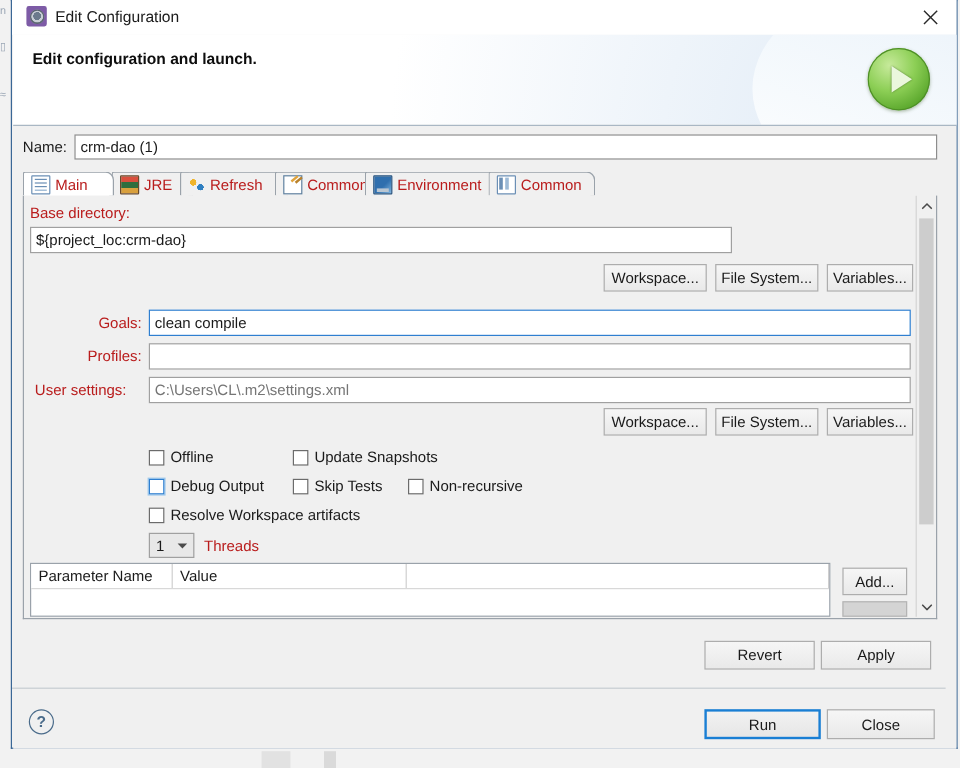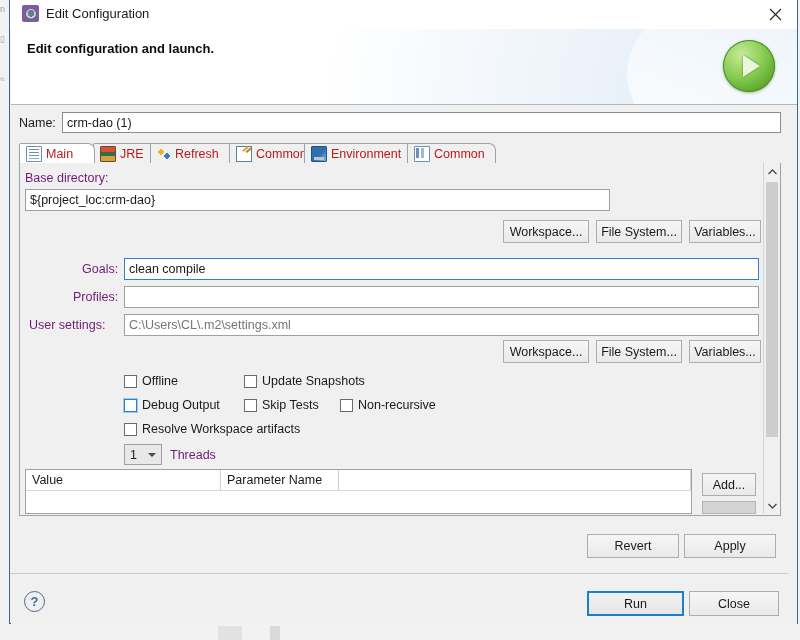--- a/index.html
+++ b/index.html
@@ -206,21 +206,21 @@
     border: 1px solid #9aa2aa;
     border-top: none;
     box-sizing: border-box;
     overflow: hidden;
   }
   .pane-inner { position: absolute; left: 0; top: 0; width: 745px; height: 351px; }
 
   .lbl {
     position: absolute;
     font-size: 12.5px;
-    color: #701a75;
+    color: #b91c1c;
     white-space: nowrap;
   }
   .txt {
     position: absolute;
     border: 1px solid #a0a0a0;
     background: #ffffff;
     font-size: 12.5px;
     color: #1a1a1a;
     padding: 0 0 0 4px;
     box-sizing: border-box;
@@ -456,22 +456,22 @@
       </div>
 
       <div class="combo" style="left:104px; top:281px;">
         <span class="cval">1</span>
         <span class="chev"></span>
       </div>
       <div class="lbl" style="left:150px; top:285px;">Threads</div>
 
       <div class="ptable" style="left:5px; top:306px; width:667px; height:45px;">
         <div class="ptable-head">
+          <div class="pth" style="width:118px;">Parameter Name</div>
           <div class="pth" style="width:195px;">Value</div>
-          <div class="pth" style="width:118px;">Parameter Name</div>
           <div class="pth" style="flex:1;"></div>
         </div>
         <div class="ptable-sep"></div>
       </div>
 
       <div class="btn" style="left:682px; top:310px; width:54px;">Add...</div>
       <div class="btn" style="left:682px; top:338px; width:54px; height:13px; overflow:hidden; color:#b8b8b8; background:#d4d4d4; border-color:#b4b4b4;"></div>
 
     </div>
 

